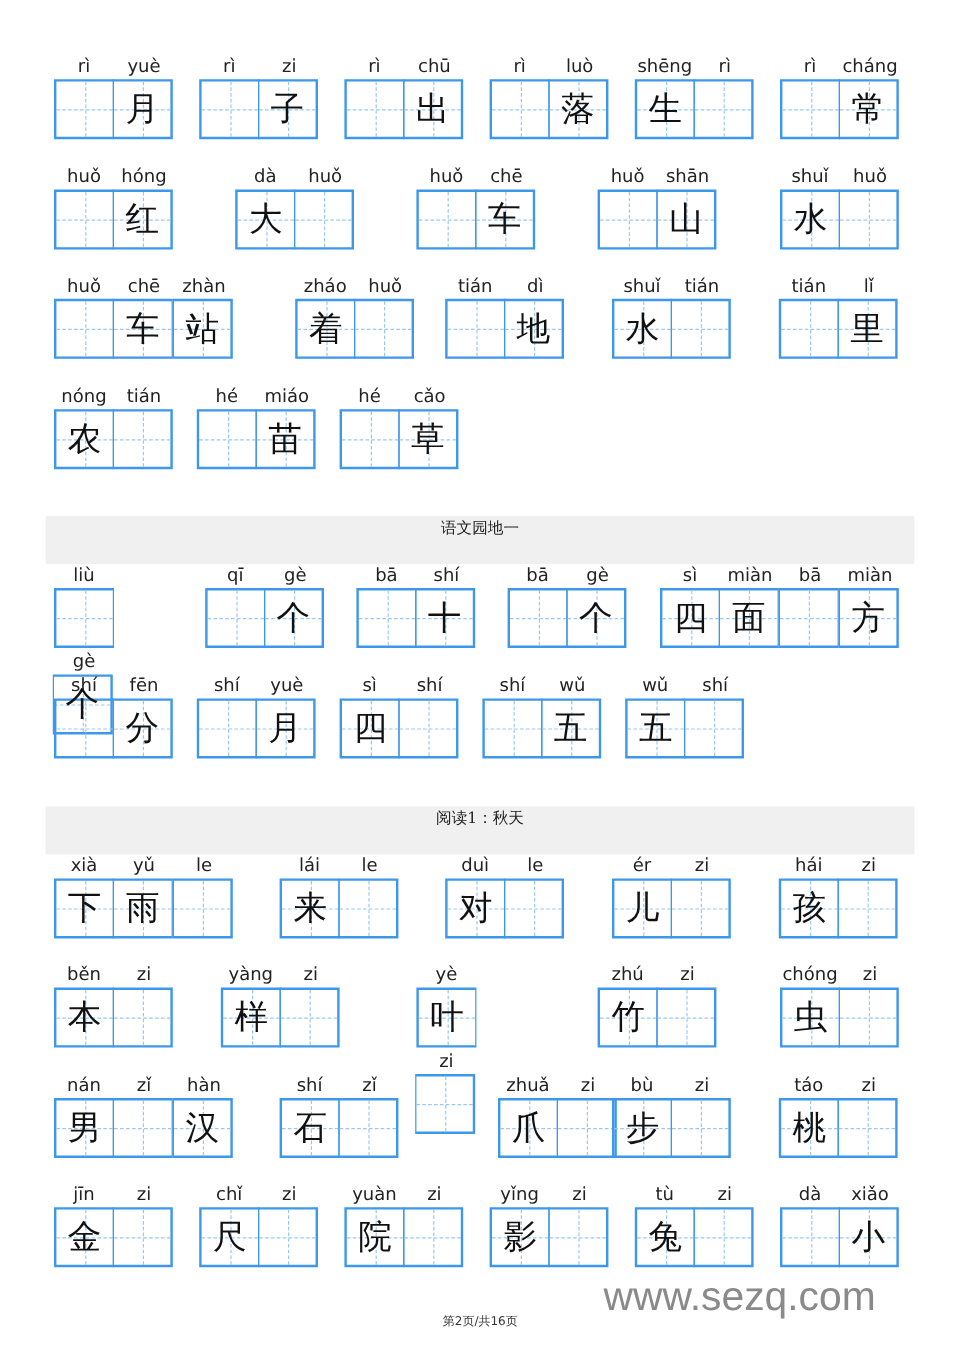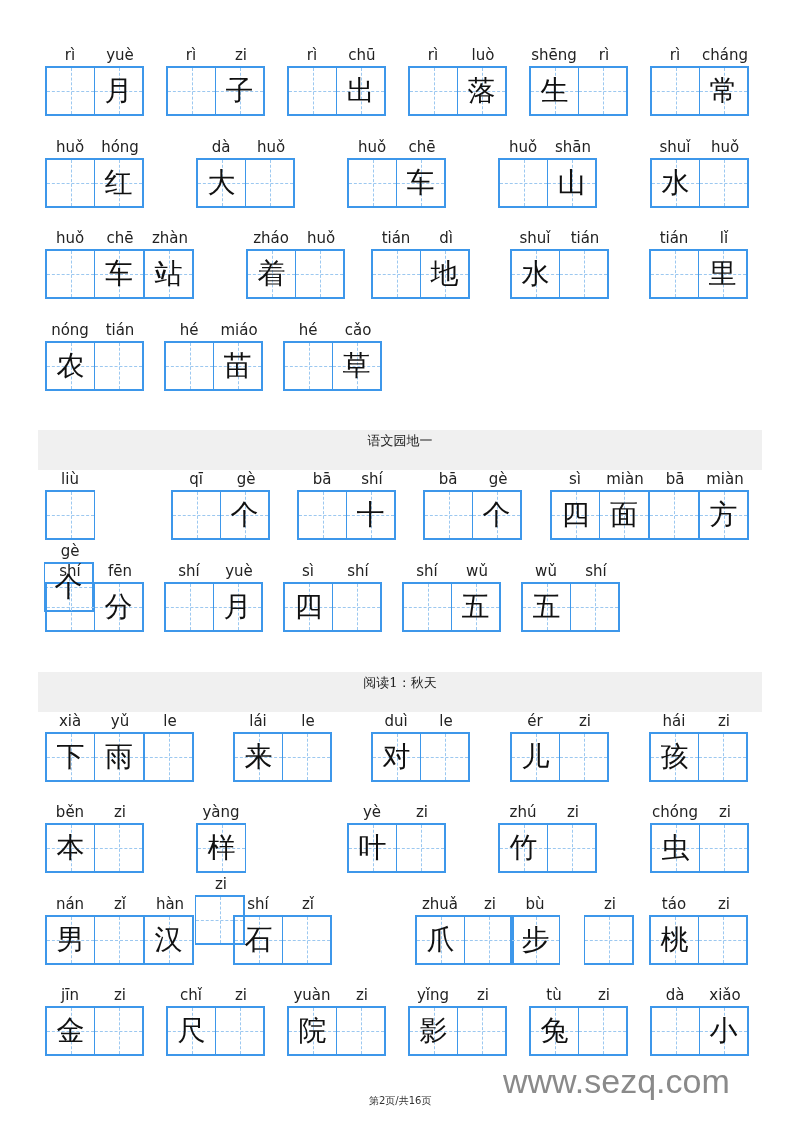--- a/index.html
+++ b/index.html
@@ -529,35 +529,35 @@
           <div class="hz">本</div>
         </div>
       </div>
       <div class="cell">
         <div class="py">zi</div>
         <div class="box">
           <div class="hz"></div>
         </div>
       </div>
     </div>
-    <div class="group" style="left: 196px; top: 801px; flex-direction: column;">
+    <div class="group" style="left: 184px; top: 801px;">
       <div class="cell">
         <div class="py">yàng</div>
         <div class="box">
           <div class="hz">样</div>
         </div>
       </div>
       <div class="cell">
         <div class="py">zi</div>
         <div class="box">
           <div class="hz"></div>
         </div>
       </div>
     </div>
-    <div class="group" style="left: 347px; top: 801px;">
+    <div class="group" style="left: 347px; top: 801px; flex-direction: column;">
       <div class="cell">
         <div class="py">yè</div>
         <div class="box">
           <div class="hz">叶</div>
         </div>
       </div>
       <div class="cell">
         <div class="py">zi</div>
         <div class="box">
           <div class="hz"></div>
@@ -633,21 +633,21 @@
           <div class="hz">爪</div>
         </div>
       </div>
       <div class="cell">
         <div class="py">zi</div>
         <div class="box">
           <div class="hz"></div>
         </div>
       </div>
     </div>
-    <div class="group" style="left: 510px; top: 893px; gap: 25px;">
+    <div class="group" style="left: 510px; top: 893px;">
       <div class="cell">
         <div class="py">bù</div>
         <div class="box">
           <div class="hz">步</div>
         </div>
       </div>
       <div class="cell">
         <div class="py">zi</div>
         <div class="box">
           <div class="hz"></div>

